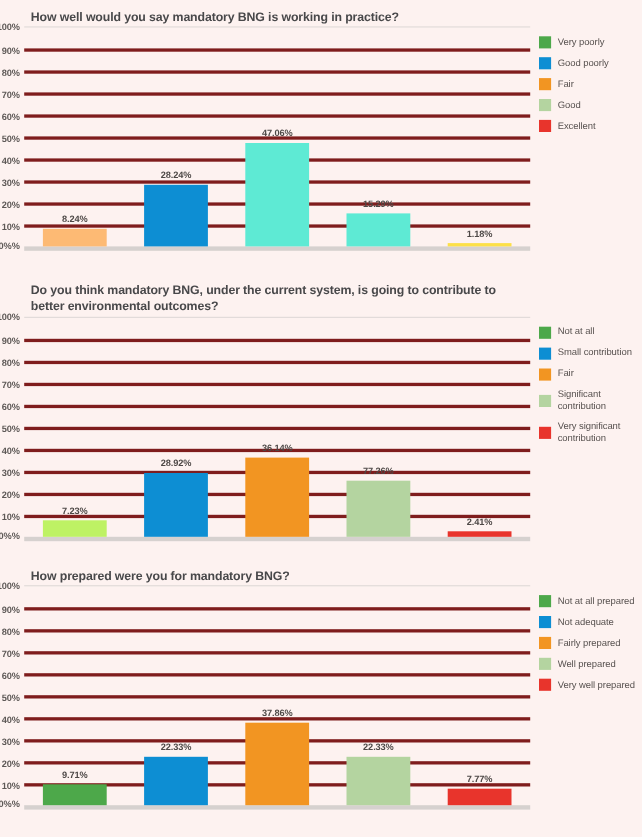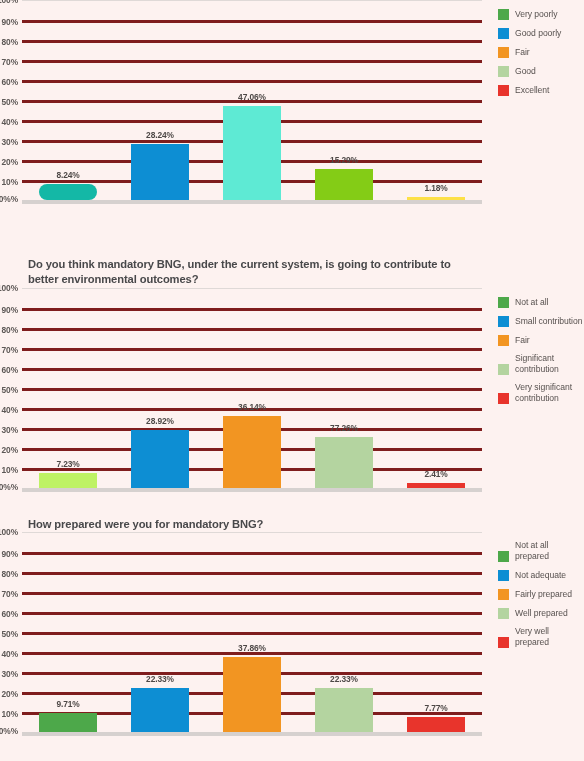--- a/index.html
+++ b/index.html
@@ -135,23 +135,22 @@
   }
 
   
   .legend {
     flex: 1 1 auto;
     padding-left: 8px;
     padding-top: 8px;
   }
   .legend-item {
     display: flex;
-    align-items: flex-end;
+    align-items: center;
     margin-bottom: 7px;
-    margin-left: 8px;
   }
   .legend-swatch {
     width: 11px;
     height: 11px;
     flex: 0 0 11px;
     margin-right: 6px;
     margin-top: 1px;
   }
   .legend-label {
     font-size: 8.6px;
@@ -159,20 +158,21 @@
     line-height: 1.28;
     max-width: 72px;
     letter-spacing: -0.05px;
   }
 </style>
 </head>
 <body>
 
 <div id="root">
     <div class="chart-block b1">
+      <div class="chart-title">How well would you say mandatory BNG is working in practice?</div>
       <div class="chart-body">
         <div class="plot-wrap">
           <div class="plot h1">
             <div class="grid-row">
               <div class="axis-label">100%</div>
             </div>
             <div class="grid-row">
               <div class="axis-label">90%</div>
             </div>
             <div class="grid-row">
@@ -196,36 +196,36 @@
             <div class="grid-row">
               <div class="axis-label">20%</div>
             </div>
             <div class="grid-row">
               <div class="axis-label">10%</div>
             </div>
             <div class="zero-label">0%%</div>
             <div class="baseline"></div>
             <div class="bars">
               <div class="bar-slot">
-                <div class="bar" style="background: #14b8a6; height: 8.24%; border-radius: 8px;">
+                <div class="bar" style="background: #fdba74; height: 8.24%;">
                   <div class="bar-value">8.24%</div>
                 </div>
               </div>
               <div class="bar-slot">
                 <div class="bar" style="background: rgb(13, 142, 211); height: 28.24%;">
                   <div class="bar-value">28.24%</div>
                 </div>
               </div>
               <div class="bar-slot">
                 <div class="bar" style="background: #5eead4; height: 47.06%;">
                   <div class="bar-value">47.06%</div>
                 </div>
               </div>
               <div class="bar-slot">
-                <div class="bar" style="background: #84cc16; height: 15.29%;">
+                <div class="bar" style="background: #5eead4; height: 15.29%;">
                   <div class="bar-value">15.29%</div>
                 </div>
               </div>
               <div class="bar-slot">
                 <div class="bar" style="background: #fde047; height: 1.18%;">
                   <div class="bar-value">1.18%</div>
                 </div>
               </div>
             </div>
           </div>

